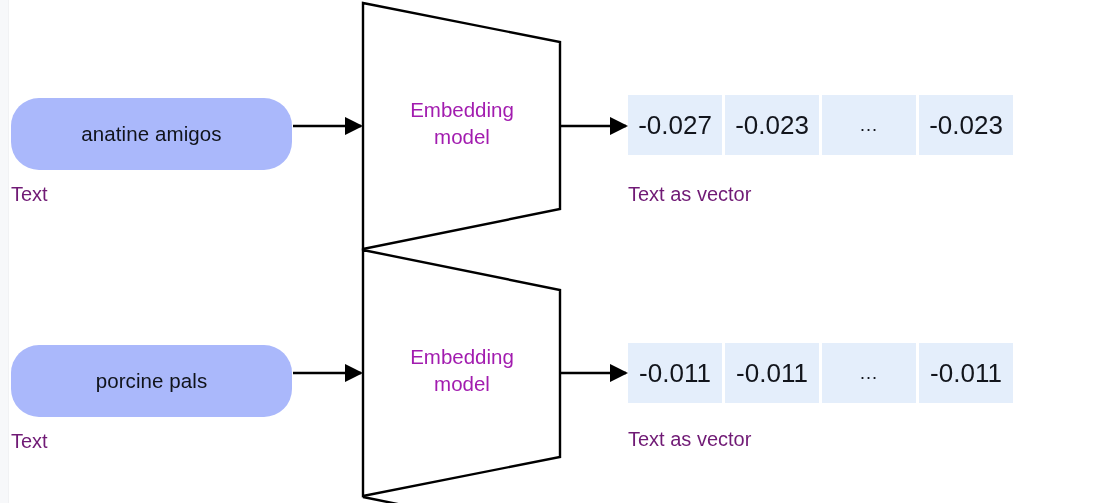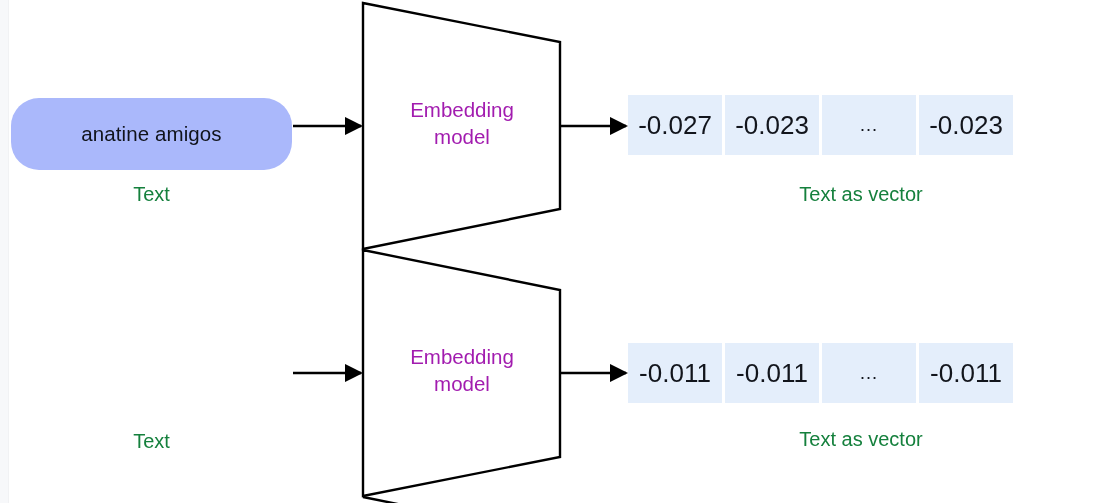--- a/index.html
+++ b/index.html
@@ -53,23 +53,23 @@
     font-size: 20.5px;
     letter-spacing: 0.1px;
     box-sizing: border-box;
   }
   .pill-1 { left: 11px; top: 98px; }
   .pill-2 { left: 11px; top: 345px; }
 
   
   .caption {
     position: absolute;
-    color: #15803d;
+    color: #701a75;
     font-size: 20px;
-    text-align: center;
+    text-align: left;
     white-space: nowrap;
   }
   .cap-text-1 { left: 11px; top: 183px; width: 281px; }
   .cap-text-2 { left: 11px; top: 430px; width: 281px; }
   .cap-vec-1  { left: 628px; top: 183px; width: 466px; }
   .cap-vec-2  { left: 628px; top: 428px; width: 466px; }
 
   
   .trap-label {
     position: absolute;
@@ -146,20 +146,23 @@
 model</div>
 
   <div class="vector-row vrow-1">
     <div class="vcell">-0.027</div>
     <div class="vcell">-0.023</div>
     <div class="vcell ellipsis">…</div>
     <div class="vcell">-0.023</div>
   </div>
   <div class="caption cap-vec-1">Text as vector</div>
 
+  <div class="pill pill-2">
+    <span>porcine pals</span>
+  </div>
   <div class="caption cap-text-2">Text</div>
 
   <div class="trap-label trap-label-2">Embedding
 model</div>
 
   <div class="vector-row vrow-2">
     <div class="vcell">-0.011</div>
     <div class="vcell">-0.011</div>
     <div class="vcell ellipsis">…</div>
     <div class="vcell">-0.011</div>

